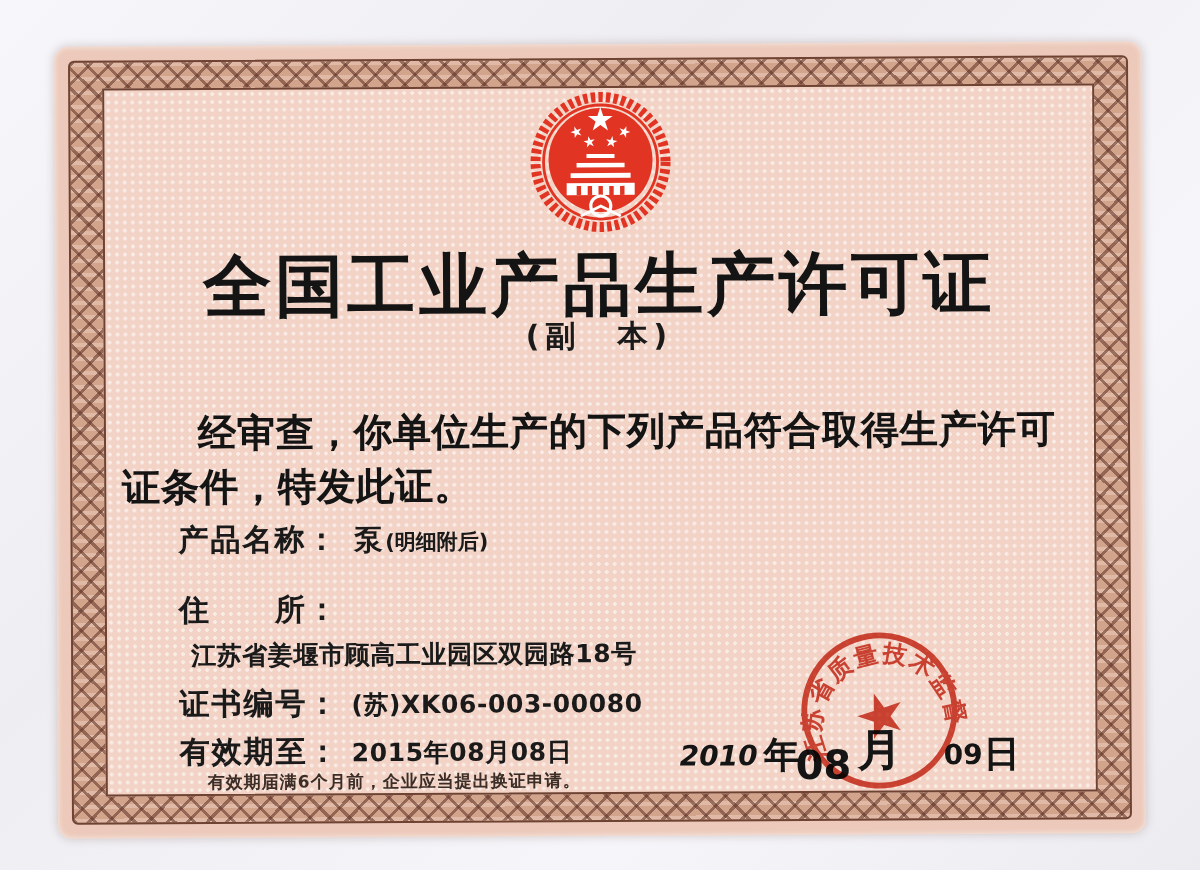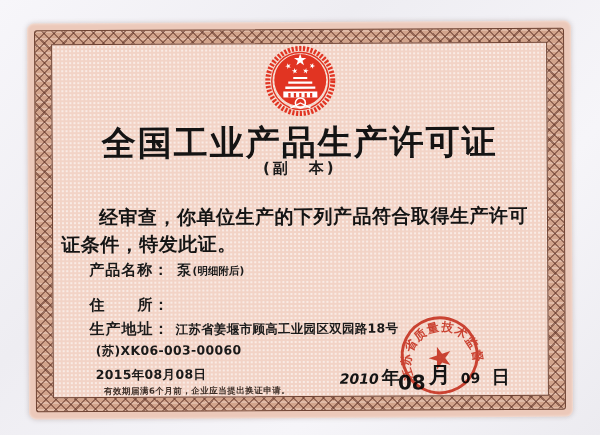--- a/index.html
+++ b/index.html
@@ -54,21 +54,21 @@
   .row-product .val{font-size:14px;margin-left:8px;}
   .row-residence{top:251px;}
   .row-prod-addr{top:275px;}
   .row-cert-no{top:298px;}
   .row-valid{top:322px;}
   .date-part{position:absolute;font-weight:800;color:#141414;white-space:nowrap;}
   .d-year-num{left:286px;top:327px;font-size:14px;font-style:italic;}
   .d-year-lbl{left:328px;top:322px;font-size:18px;font-weight:700;}
   .d-month-num{left:344px;top:327px;font-size:20px;}
   .d-month-lbl{left:375px;top:317px;font-size:22px;font-weight:700;}
-  .d-day-num{left:407px;top:327px;font-size:14px;}
+  .d-day-num{left:418px;top:327px;font-size:14px;}
   .d-day-lbl{left:438px;top:322px;font-size:18px;font-weight:700;}
   .seal{
     position:absolute;left:344px;top:270px;width:84px;height:84px;
     transform:rotate(-18deg);mix-blend-mode:multiply;opacity:.9;
   }
   .footnote{
     position:absolute;left:50px;top:341px;font-size:8.5px;font-weight:700;
     letter-spacing:.5px;color:#3c2e27;white-space:nowrap;text-align:center;
   }
 </style>
@@ -116,29 +116,30 @@
       <span class="lbl">产品名称：</span>
       <span class="val">泵</span>
       <span class="note">(明细附后)</span>
     </div>
 
     <div class="row row-residence">
       <span class="lbl">住　　所：</span>
     </div>
 
     <div class="row row-prod-addr">
-      <span class="lbl">生产地址：</span>
       <span class="val">江苏省姜堰市顾高工业园区双园路18号</span>
     </div>
 
     <div class="row row-cert-no">
-      <span class="val">(苏)XK06-003-00060</span>
+      <span class="lbl">证书编号：</span>
+      <span class="val">(苏)XK06-003-00080</span>
     </div>
 
     <div class="row row-valid">
+      <span class="lbl">有效期至：</span>
       <span class="val">2015年08月08日</span>
     </div>
 
     <span class="date-part d-year-num">2010</span>
     <span class="date-part d-year-lbl">年</span>
     <span class="date-part d-month-num">08</span>
     <span class="date-part d-month-lbl">月</span>
     <span class="date-part d-day-num">09</span>
     <span class="date-part d-day-lbl">日</span>
 

